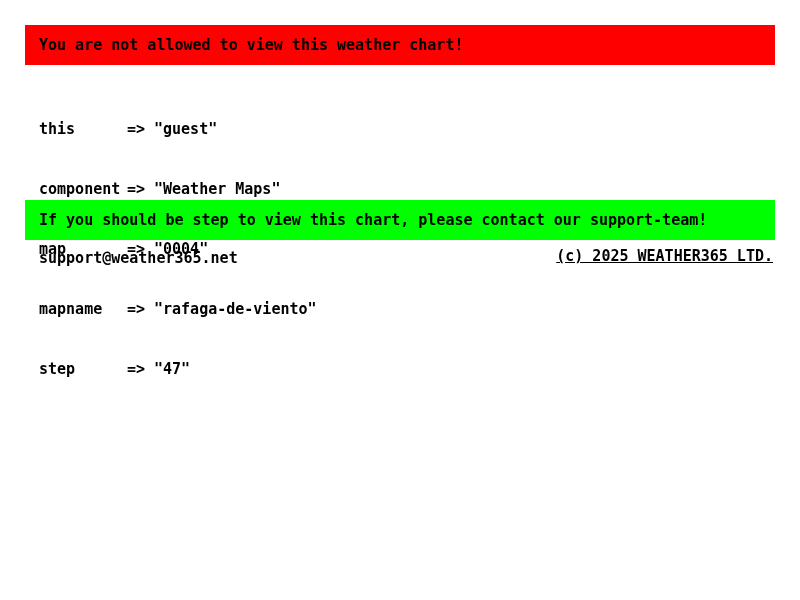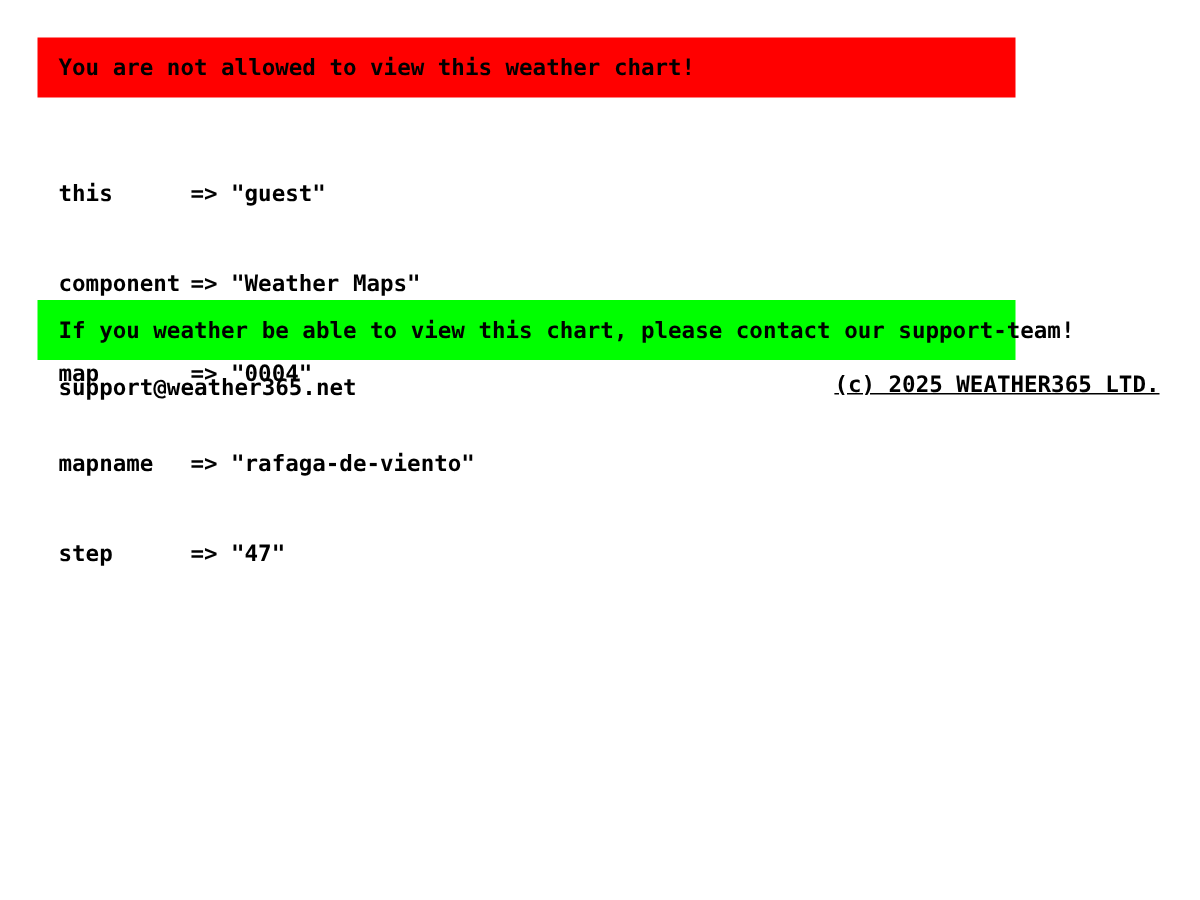--- a/index.html
+++ b/index.html
@@ -13,21 +13,21 @@
     background: #ffffff;
     overflow: hidden;
     font-family: "DejaVu Sans Mono", "Liberation Mono", monospace;
     font-weight: bold;
     font-size: 15px;
     color: #000000;
   }
   .banner {
     position: absolute;
     left: 25px;
-    width: 652px;
+    width: 750px;
     height: 40px;
     box-sizing: border-box;
     padding-left: 14px;
     display: flex;
     flex-direction: column;
     justify-content: center;
     line-height: 19px;
     white-space: pre;
   }
   .banner-error {
@@ -78,17 +78,17 @@
 
 <div class="params">
   <div class="kv-row"><span class="kv-key">this</span><span class="kv-arrow">=&gt;</span><span class="kv-value">"guest"</span></div>
   <div class="kv-row"><span class="kv-key">component</span><span class="kv-arrow">=&gt;</span><span class="kv-value">"Weather Maps"</span></div>
   <div class="kv-row"><span class="kv-key">map</span><span class="kv-arrow">=&gt;</span><span class="kv-value">"0004"</span></div>
   <div class="kv-row"><span class="kv-key">mapname</span><span class="kv-arrow">=&gt;</span><span class="kv-value">"rafaga-de-viento"</span></div>
   <div class="kv-row"><span class="kv-key">step</span><span class="kv-arrow">=&gt;</span><span class="kv-value">"47"</span></div>
 </div>
 
 <div class="banner banner-info">
-  <div>If you weather be able to view this chart, please contact our support-team!</div>
+  <div>If you should be step to view this chart, please contact our support-team!</div>
 </div>
 
 <div class="footer-email">support@weather365.net</div>
 <div class="footer-copyright">(c) 2025 WEATHER365 LTD.</div>
 
 </body></html>

